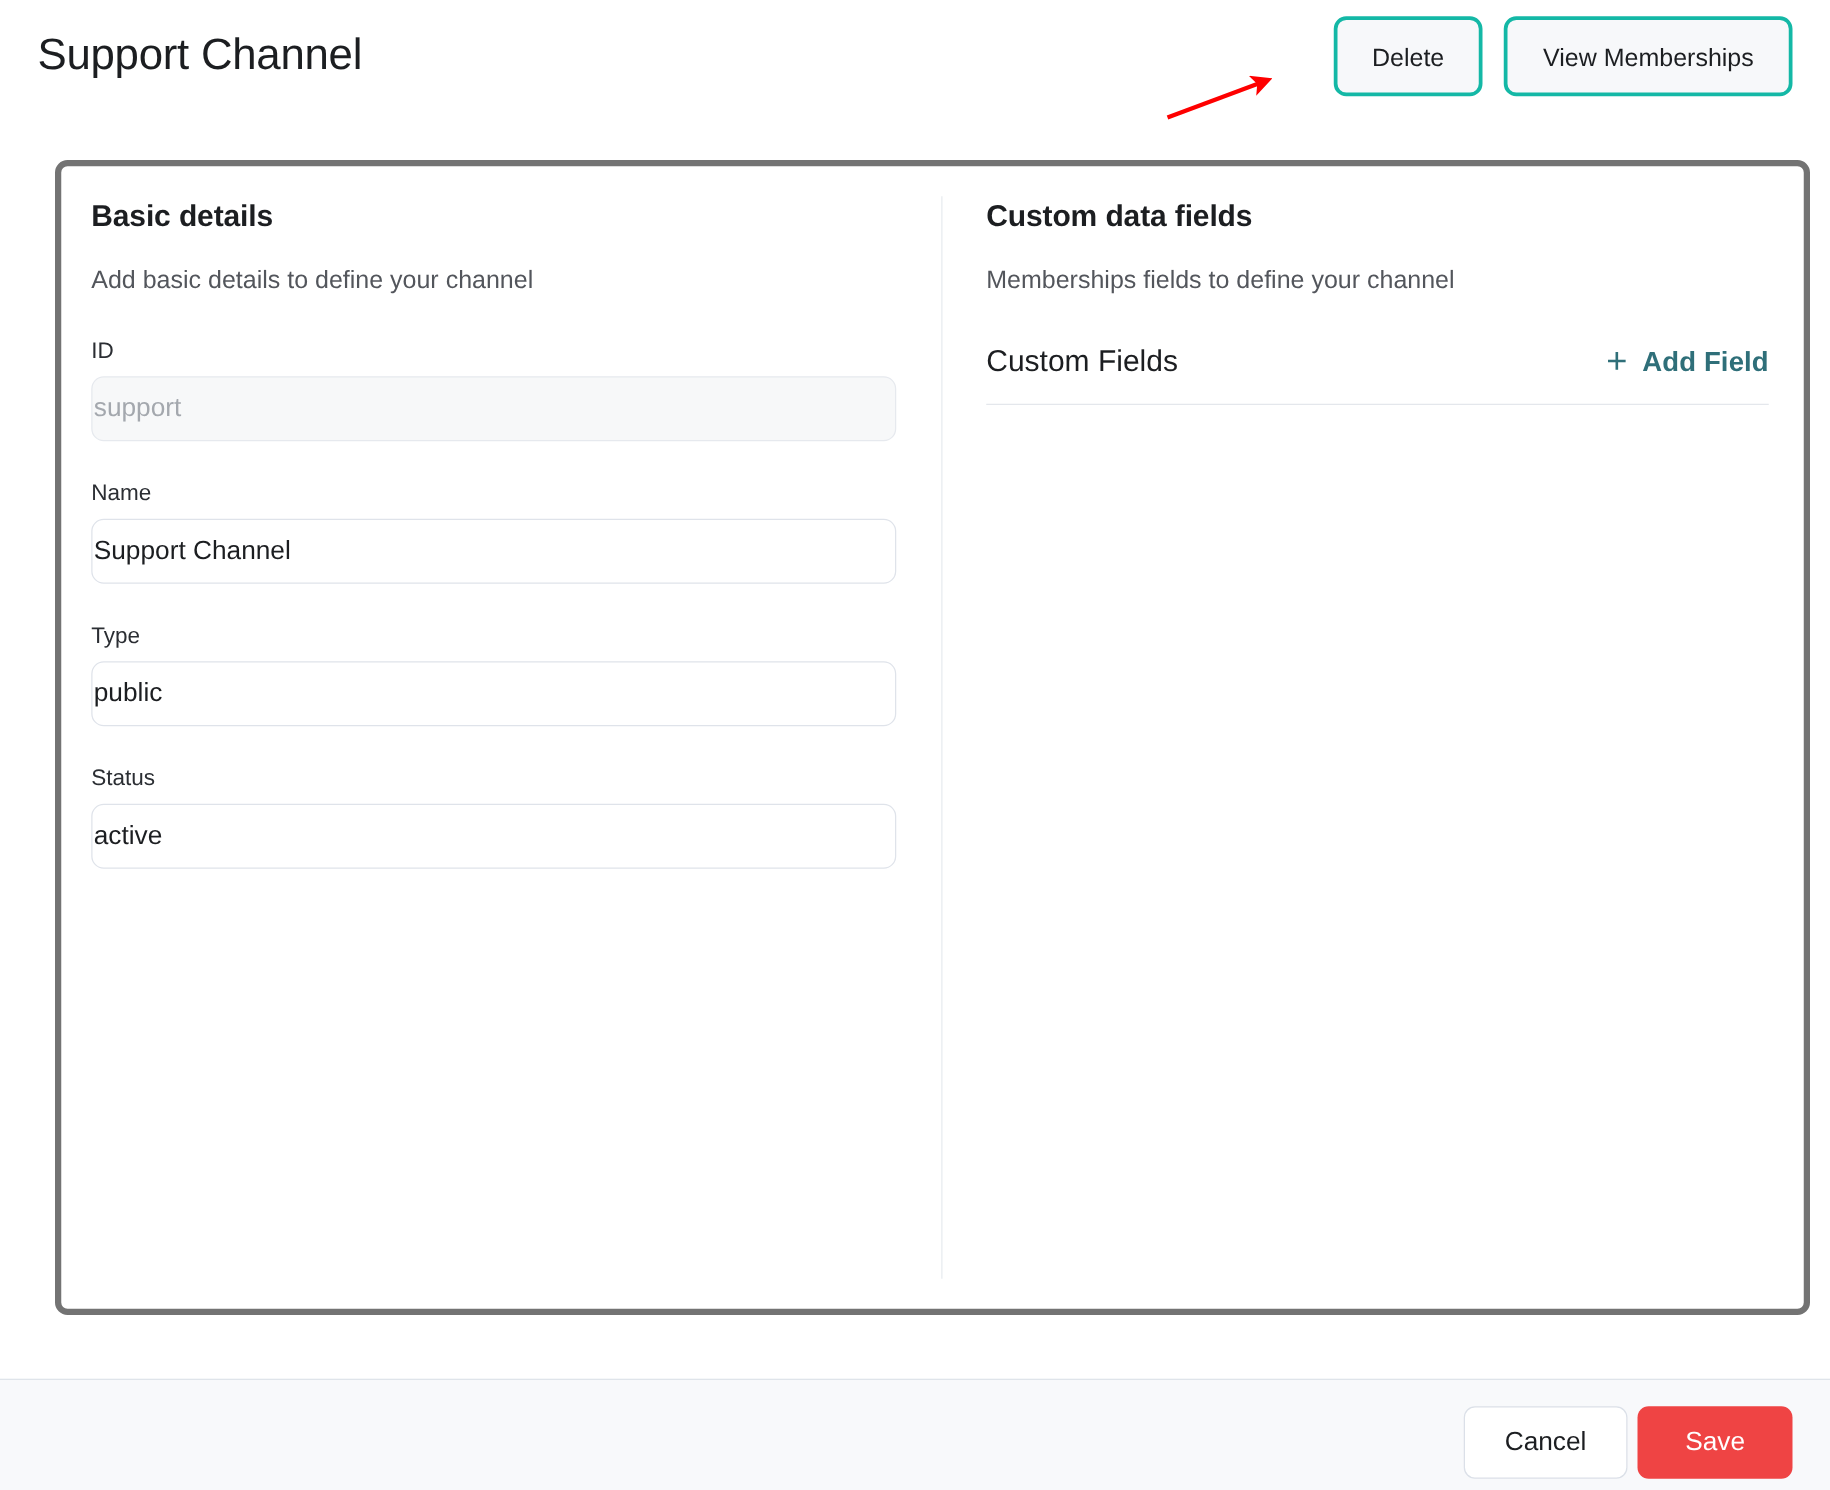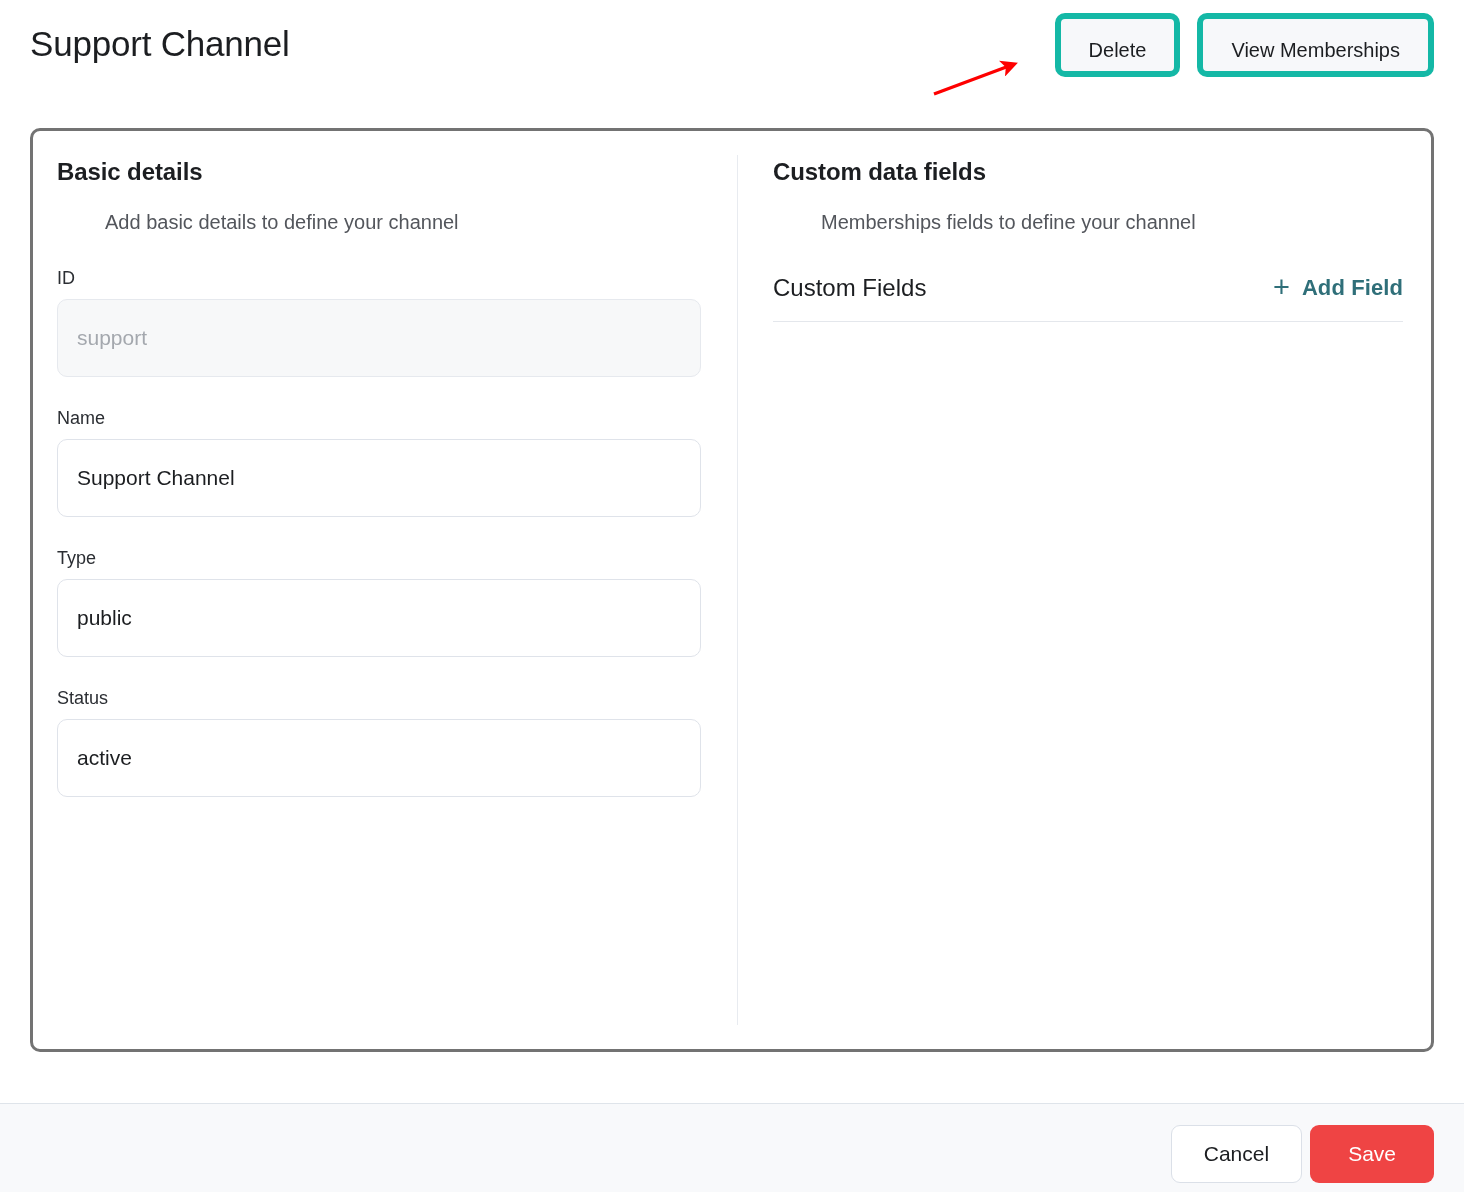--- a/index.html
+++ b/index.html
@@ -45,21 +45,21 @@
     top: 13px;
     display: flex;
     gap: 17px;
   }
 
   .hdr-btn {
     height: 64px;
     min-width: 0;
     padding: 0 28px;
     background: #f7f8fa;
-    border: 6px solid #14b8a6;
+    border: 3px solid #14b8a6;
     border-radius: 10px;
     font-family: "Liberation Sans", sans-serif;
     font-size: 20px;
     color: #1c1e21;
     line-height: 62px;
     text-align: center;
     cursor: pointer;
     white-space: nowrap;
   }
 
@@ -69,26 +69,26 @@
     left: 925px;
     top: 50px;
     width: 100px;
     height: 56px;
     pointer-events: none;
   }
 
   
   .card {
     position: absolute;
-    left: 30px;
+    left: 44px;
     top: 128px;
     width: 1404px;
     height: 924px;
     background: #ffffff;
-    border: 3px solid #737373;
+    border: 5px solid #737373;
     border-radius: 10px;
   }
 
   .card-inner {
     position: relative;
     width: 100%;
     height: 100%;
     display: flex;
   }
 
@@ -120,39 +120,38 @@
     line-height: 30px;
     letter-spacing: -0.1px;
   }
 
   .section-sub {
     margin-top: 22px;
     font-size: 20px;
     font-weight: 400;
     color: #53565c;
     line-height: 26px;
-    margin-left: 48px;
   }
 
   
   .field { margin-top: 30px; }
   .field.first { margin-top: 32px; }
 
   .field-label {
     font-size: 18px;
     color: #2b2e33;
     line-height: 22px;
     margin-bottom: 10px;
   }
 
   .field-input {
     display: block;
     width: 644px;
-    height: 78px;
-    padding: 0 19px;
+    height: 52px;
+    padding: 0 1px;
     background: #ffffff;
     border: 1px solid #dfe3ea;
     border-radius: 10px;
     font-family: "Liberation Sans", sans-serif;
     font-size: 21px;
     color: #1c1e21;
     line-height: 60px;
     outline: none;
   }
 

